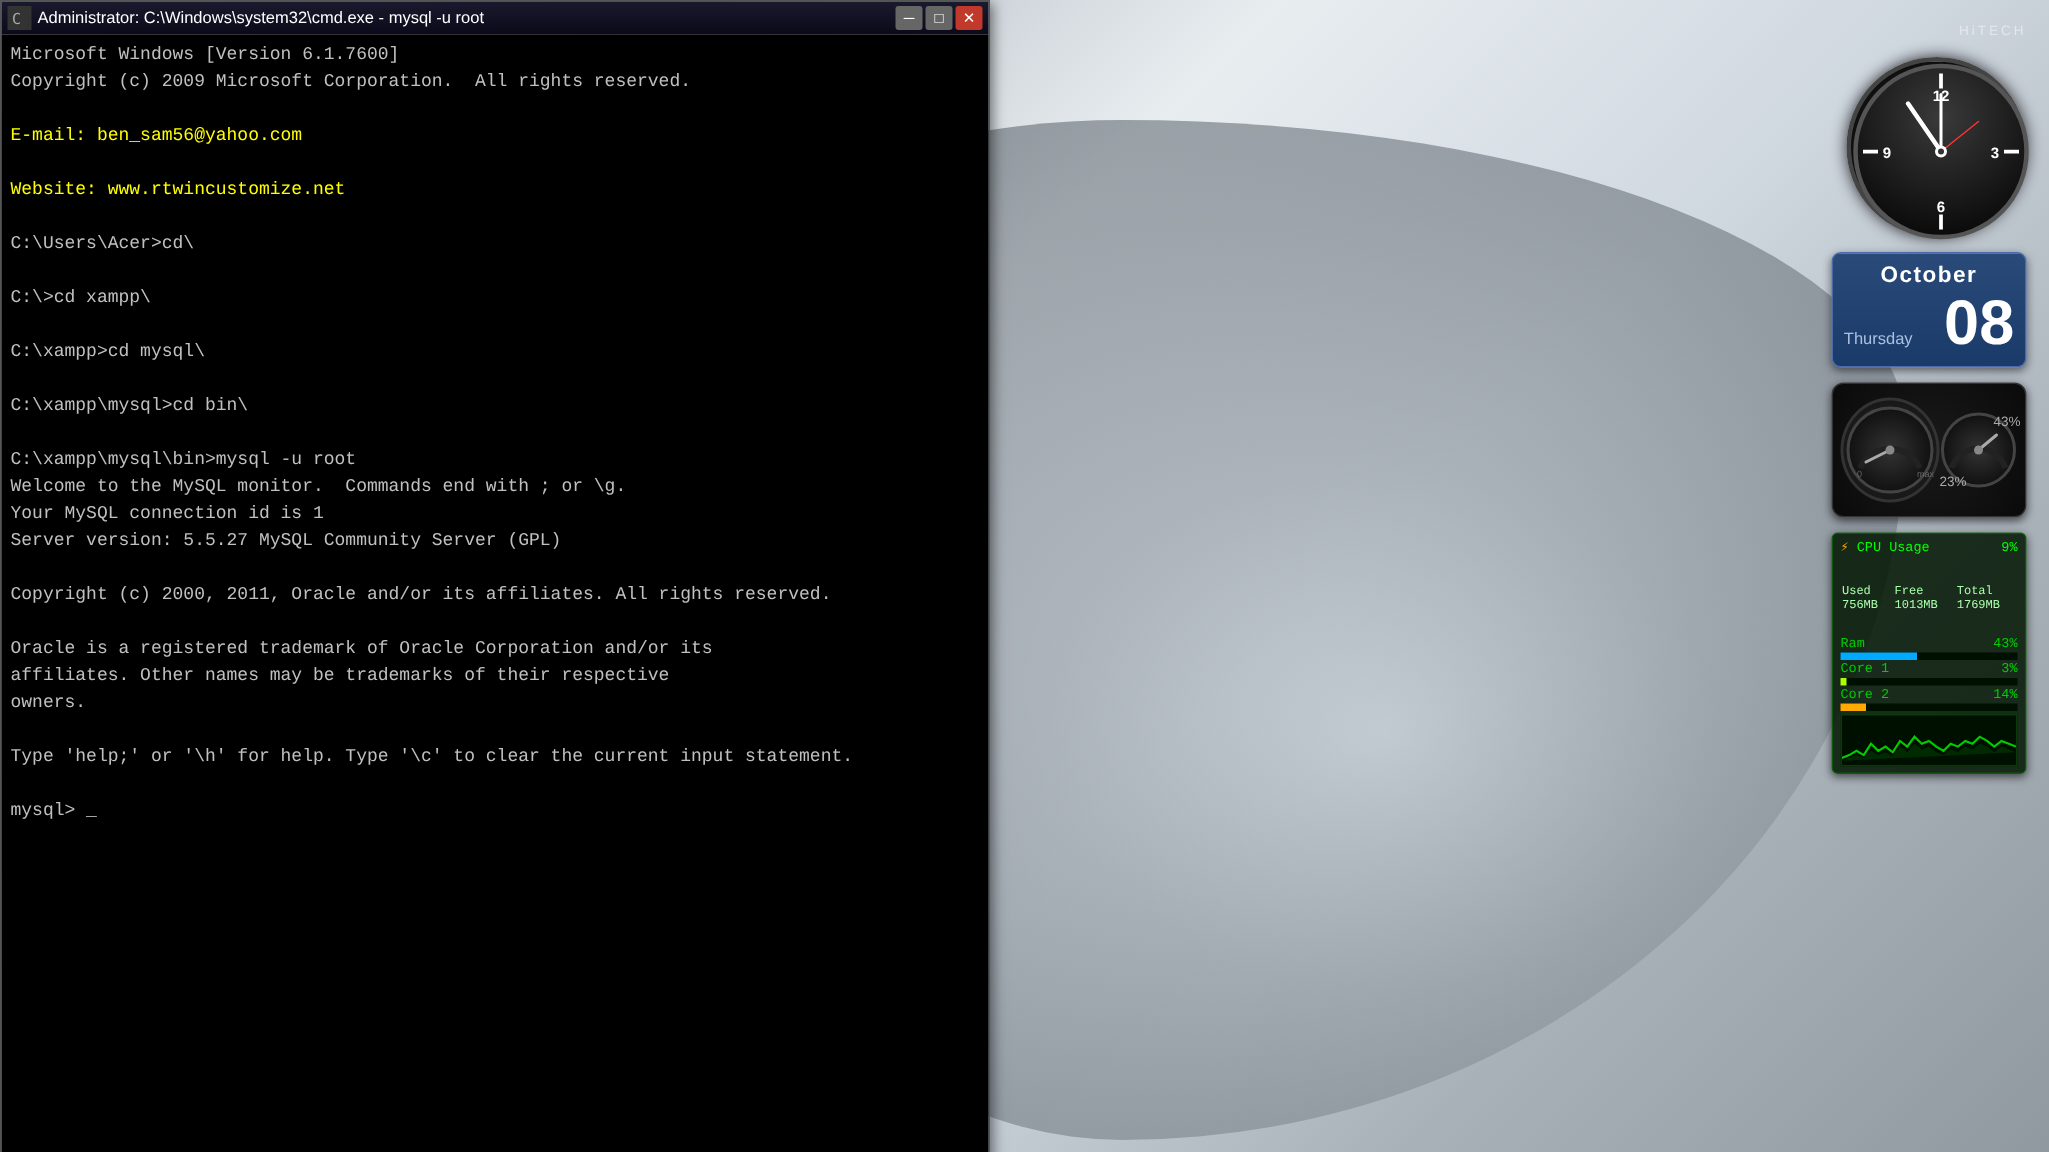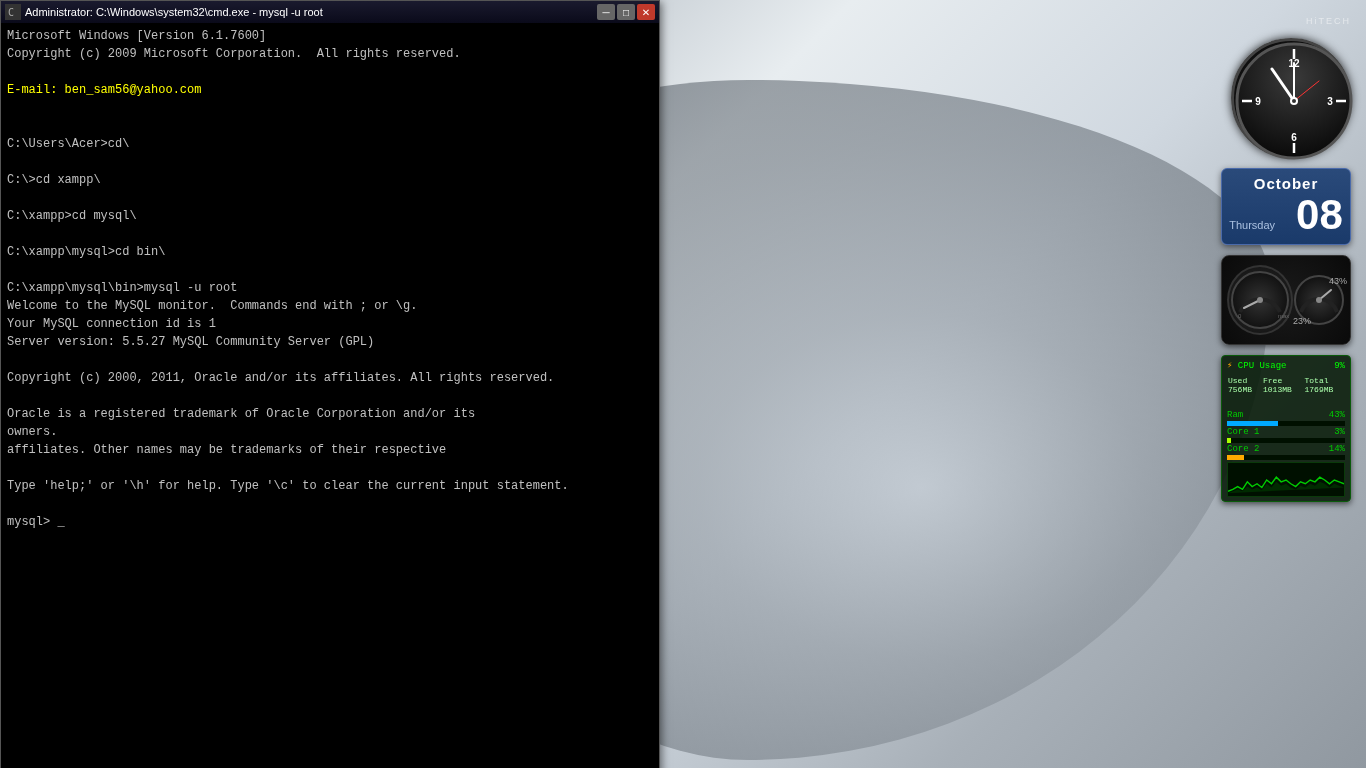--- a/index.html
+++ b/index.html
@@ -221,21 +221,21 @@
       font-family: 'Courier New', monospace;
       font-size: 9px;
       color: #00cc00;
       box-shadow: 0 2px 6px rgba(0,0,0,0.6);
     }
 
     .cpu-header {
       display: flex;
       justify-content: space-between;
       align-items: center;
-      margin-bottom: 5px;
+      margin-bottom: 20px;
       color: #00ff00;
     }
 
     .cpu-table {
       width: 100%;
       border-collapse: collapse;
       font-size: 8px;
       color: #aaffaa;
       margin-bottom: 16px;
     }
@@ -305,39 +305,40 @@
         <div class="cmd-btn cmd-btn-max">□</div>
         <div class="cmd-btn cmd-btn-close">✕</div>
       </div>
     </div>
     <div class="cmd-body">
       <div class="cmd-line text-white">Microsoft Windows [Version 6.1.7600]</div>
       <div class="cmd-line text-white">Copyright (c) 2009 Microsoft Corporation.  All rights reserved.</div>
       <div class="cmd-line">&nbsp;</div>
       <div class="cmd-line text-yellow">E-mail: ben_sam56@yahoo.com</div>
       <div class="cmd-line">&nbsp;</div>
+      <div class="cmd-line text-yellow">Website: www.rtwincustomize.net</div>
       <div class="cmd-line">&nbsp;</div>
       <div class="cmd-line text-white">C:\Users\Acer&gt;cd\</div>
       <div class="cmd-line">&nbsp;</div>
       <div class="cmd-line text-white">C:\&gt;cd xampp\</div>
       <div class="cmd-line">&nbsp;</div>
       <div class="cmd-line text-white">C:\xampp&gt;cd mysql\</div>
       <div class="cmd-line">&nbsp;</div>
       <div class="cmd-line text-white">C:\xampp\mysql&gt;cd bin\</div>
       <div class="cmd-line">&nbsp;</div>
       <div class="cmd-line text-white">C:\xampp\mysql\bin&gt;mysql -u root</div>
       <div class="cmd-line text-white">Welcome to the MySQL monitor.  Commands end with ; or \g.</div>
       <div class="cmd-line text-white">Your MySQL connection id is 1</div>
       <div class="cmd-line text-white">Server version: 5.5.27 MySQL Community Server (GPL)</div>
       <div class="cmd-line">&nbsp;</div>
       <div class="cmd-line text-white">Copyright (c) 2000, 2011, Oracle and/or its affiliates. All rights reserved.</div>
       <div class="cmd-line">&nbsp;</div>
       <div class="cmd-line text-white">Oracle is a registered trademark of Oracle Corporation and/or its</div>
+      <div class="cmd-line text-white">affiliates. Other names may be trademarks of their respective</div>
       <div class="cmd-line text-white">owners.</div>
-      <div class="cmd-line text-white">affiliates. Other names may be trademarks of their respective</div>
       <div class="cmd-line">&nbsp;</div>
       <div class="cmd-line text-white">Type 'help;' or '\h' for help. Type '\c' to clear the current input statement.</div>
       <div class="cmd-line">&nbsp;</div>
       <div class="cmd-line text-white">mysql&gt; _</div>
     </div>
   </div>
 
   <div class="widgets">
 
     <div style="width:130px; text-align:right;">

